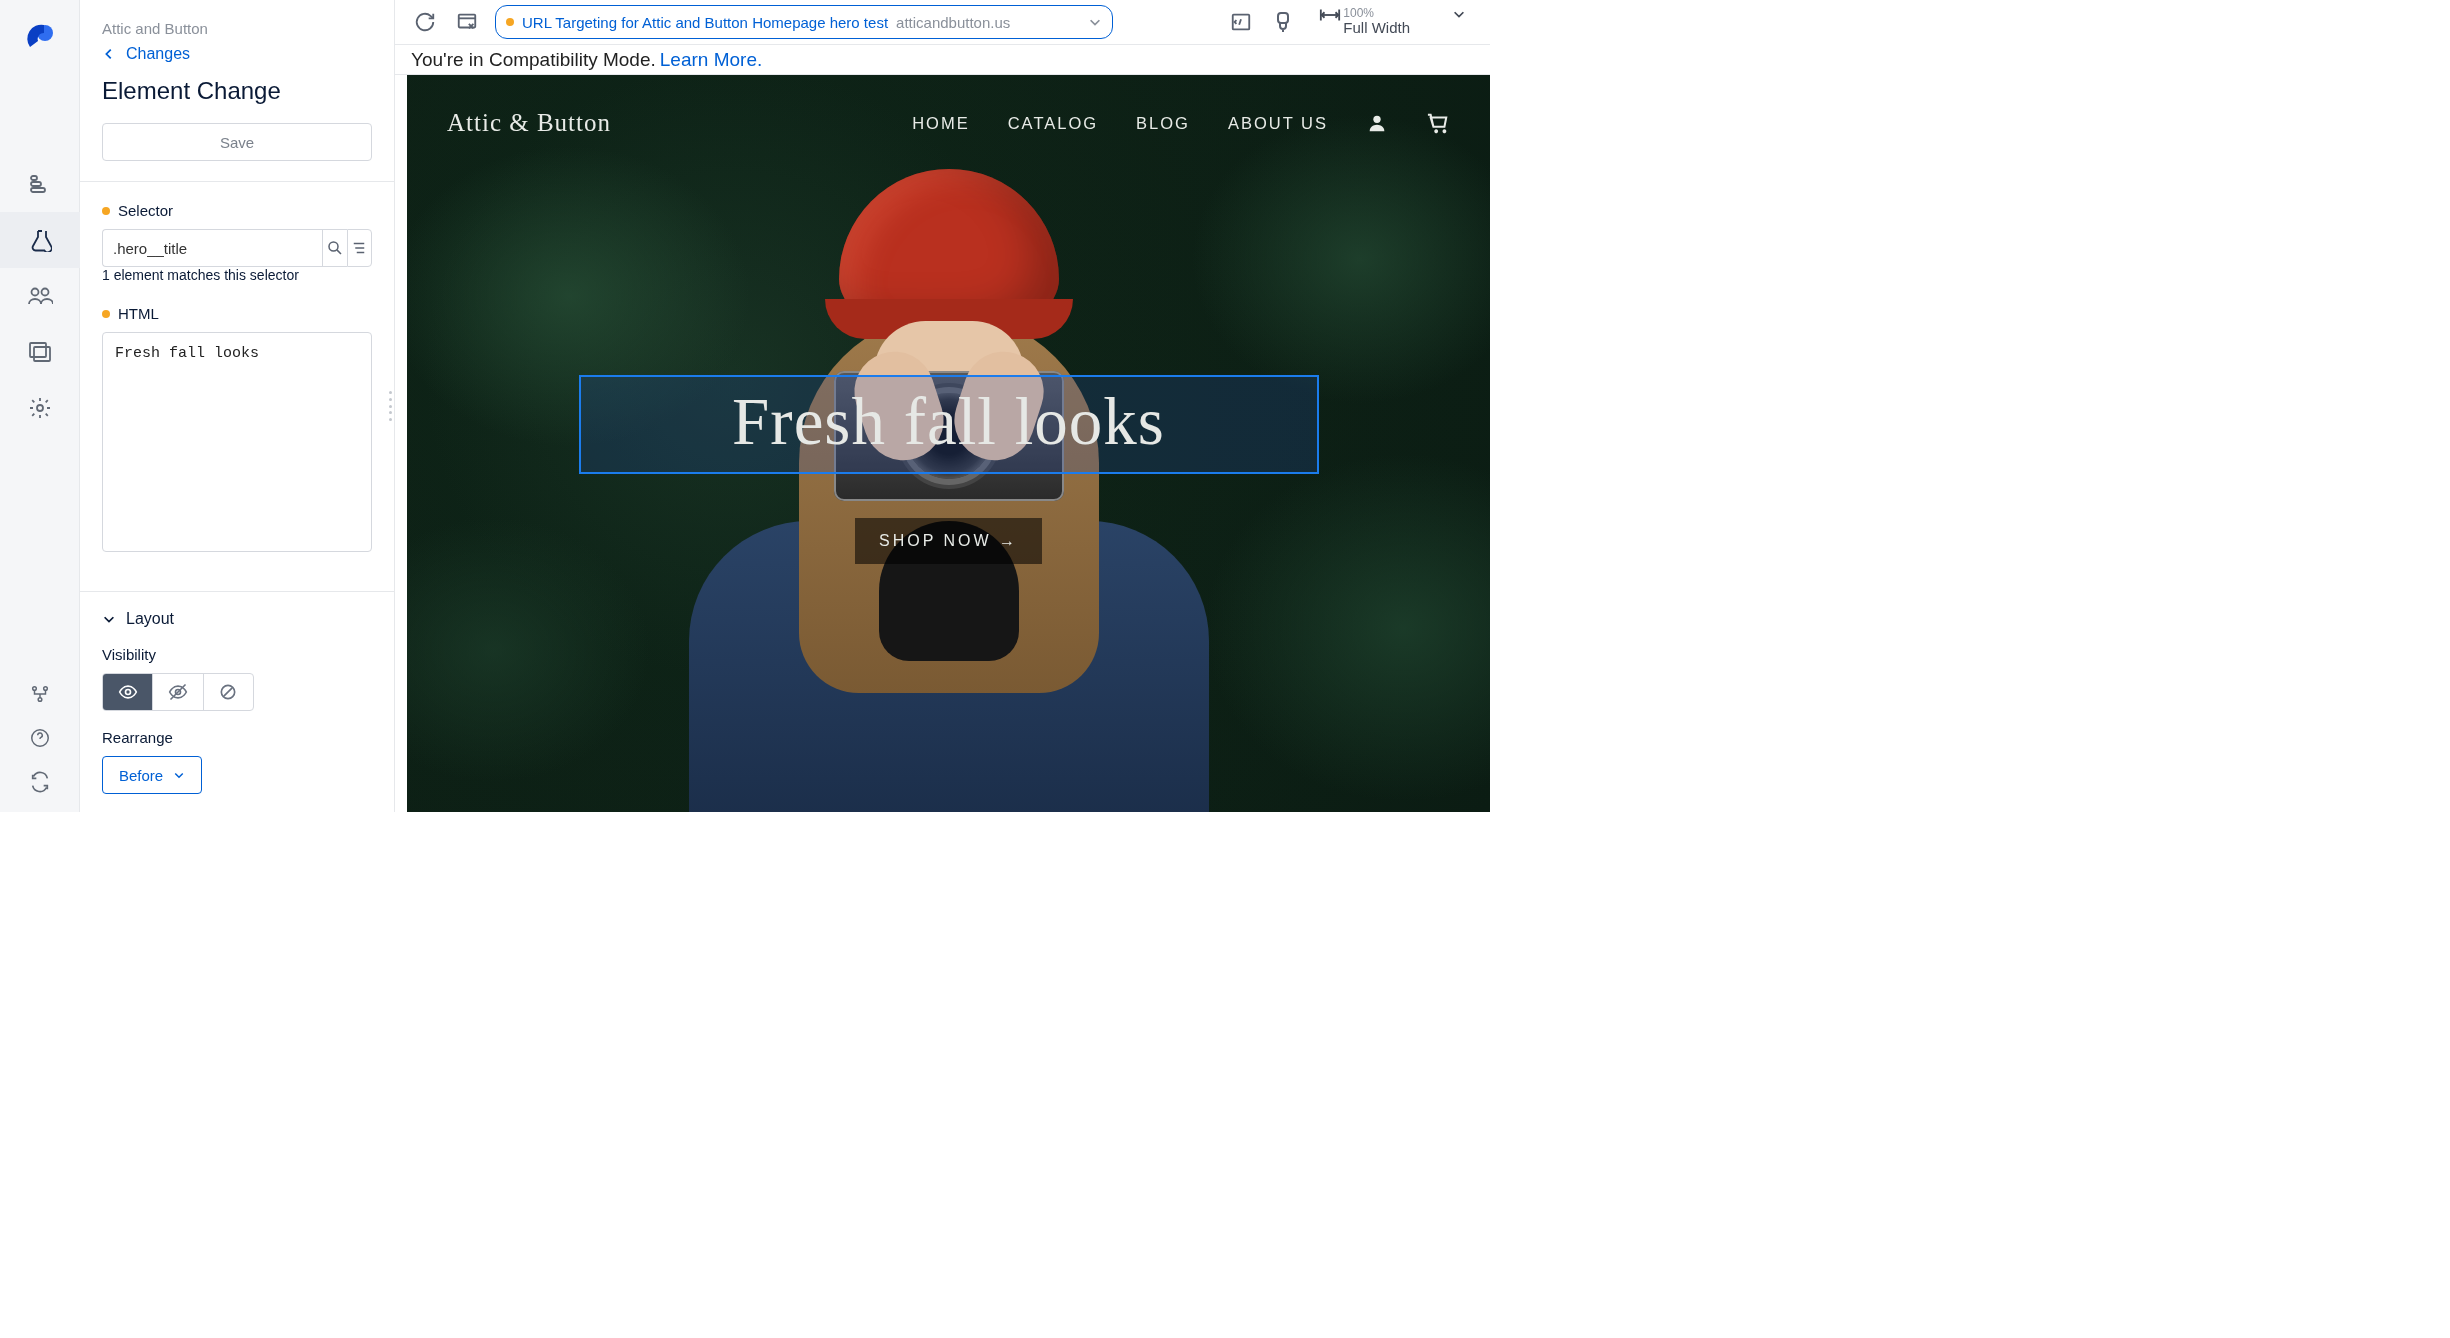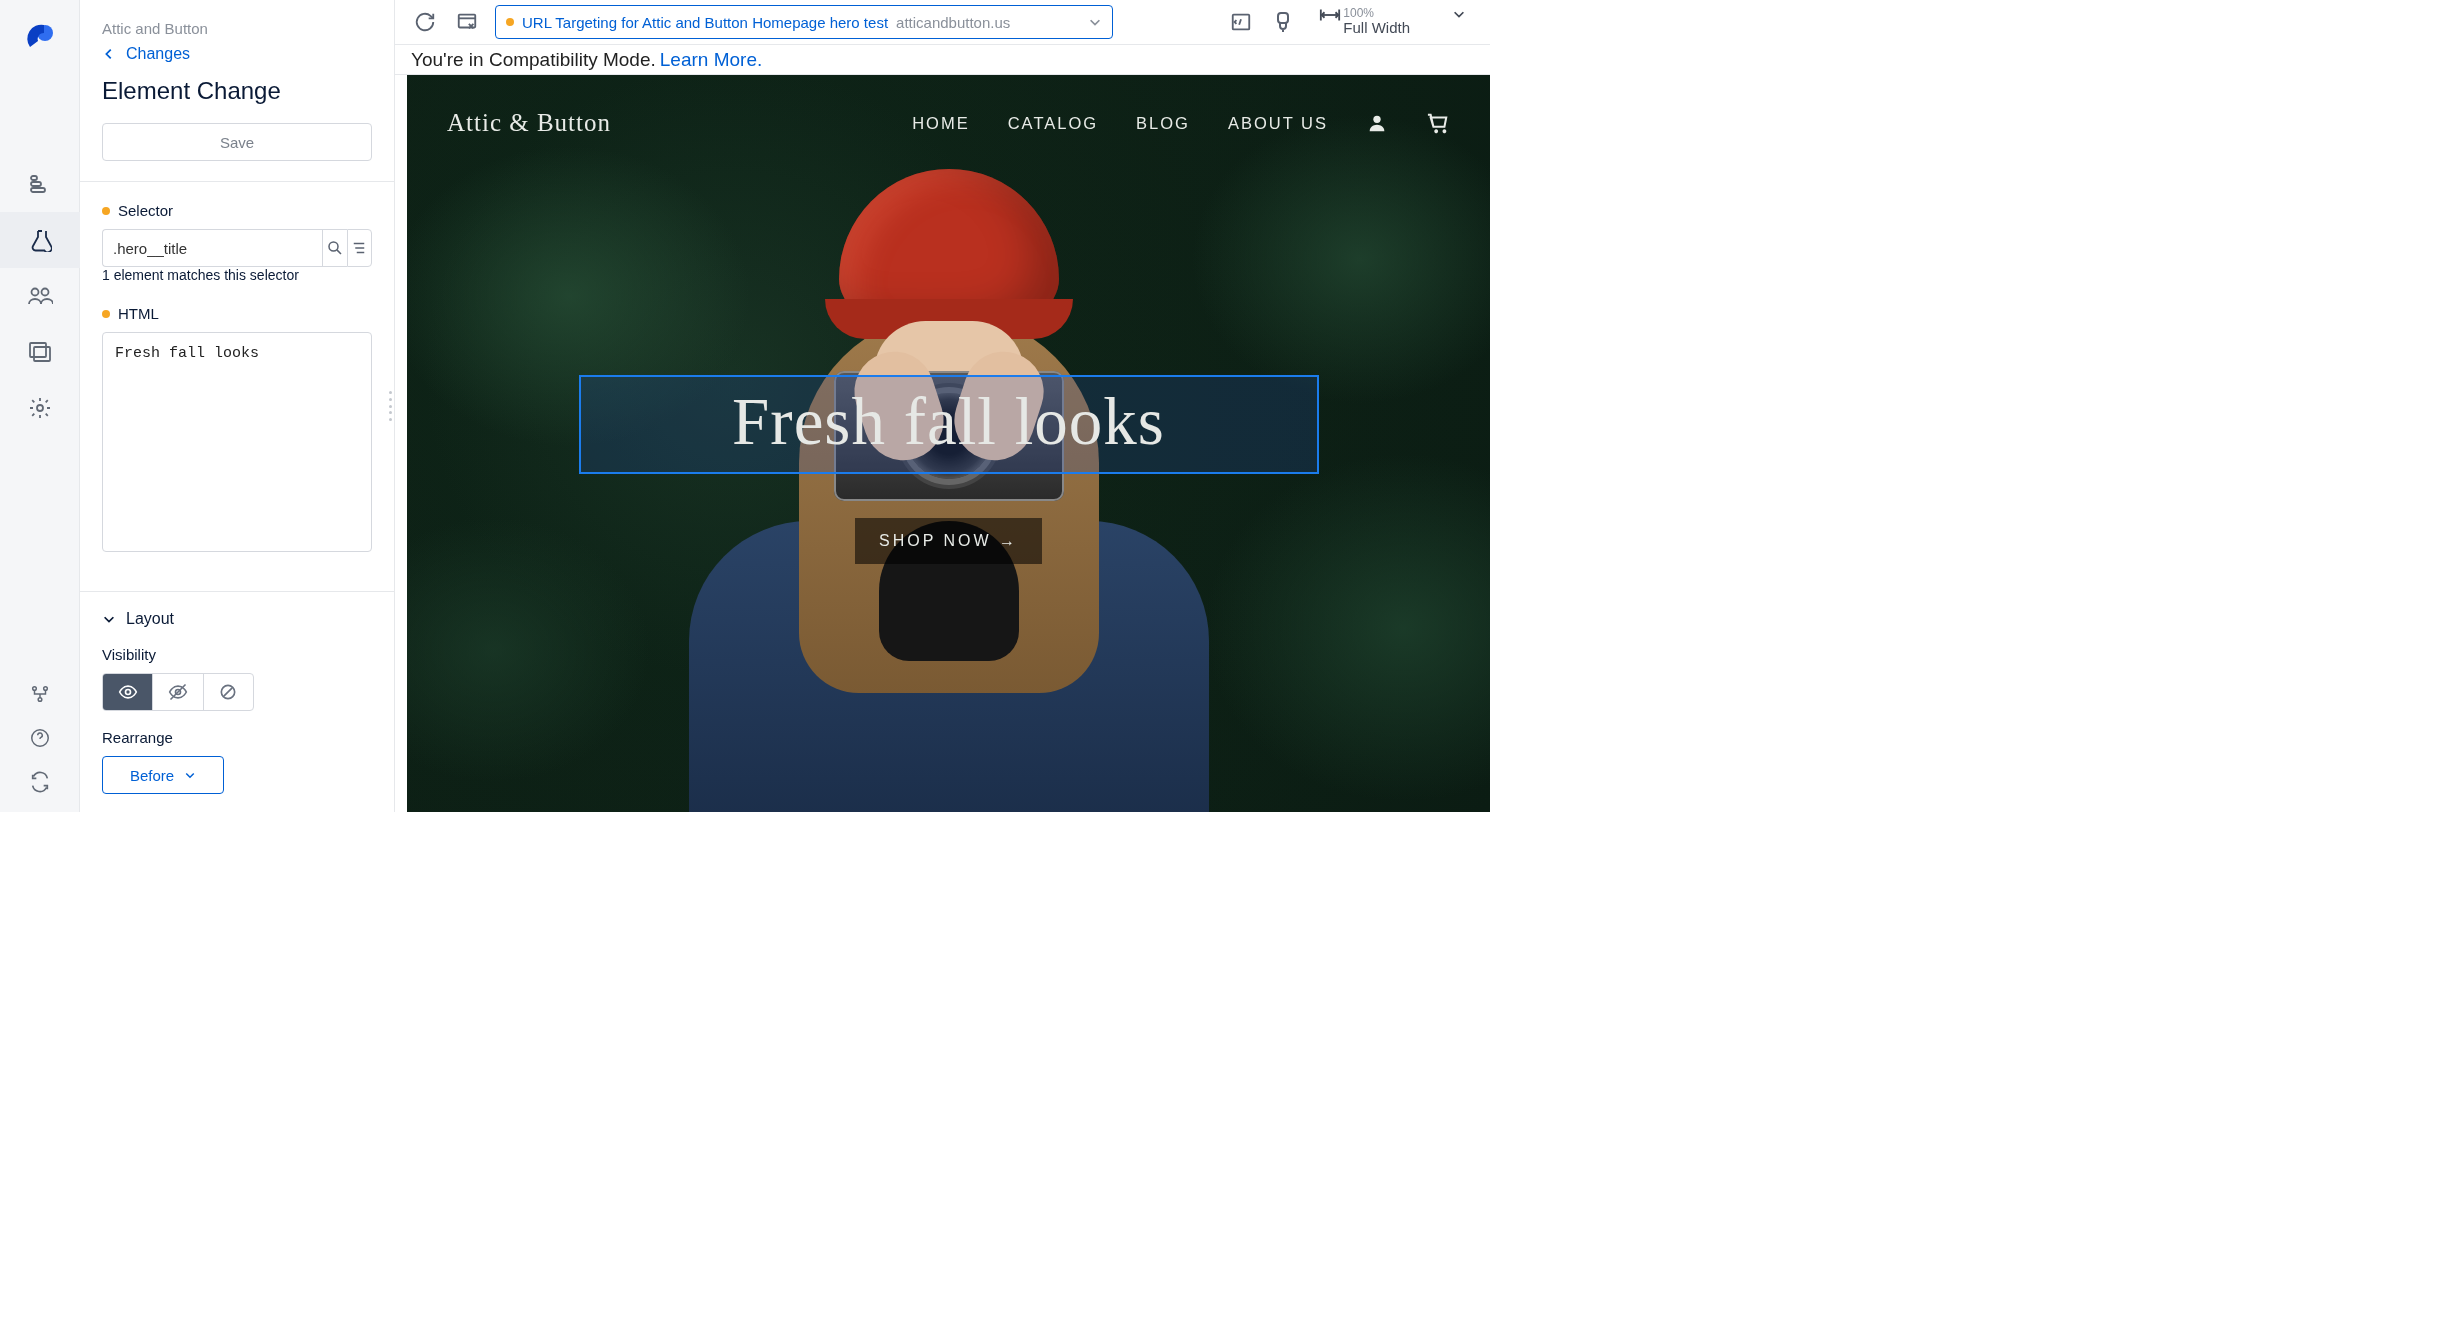--- a/index.html
+++ b/index.html
@@ -37,32 +37,32 @@
 
 .section-hdr { display:flex; align-items:center; gap:10px; padding:18px 22px; border-top:1px solid #e6e8eb; cursor:pointer;margin-top:16px; }
 .section-hdr .chev { width:14px; height:14px; color:#0a1a36; }
 .section-title { font-size:16px; color:#0a1a36; }
 .section-body { padding: 0 22px 18px 22px; }
 .sub-label { font-size:15px; color:#0a1a36; margin-bottom:10px; }
 .seg { display:flex; border:1px solid #d5d8de; border-radius:4px; overflow:hidden; width:152px; height:38px; }
 .seg-btn { flex:1; display:flex; align-items:center; justify-content:center; color:#6a7280; cursor:pointer; border-right:1px solid #d5d8de; }
 .seg-btn:last-child { border-right:none; }
 .seg-btn.on { background:#4a5668; color:#fff; }
-.rearr-btn { display:flex; align-items:center; gap:10px; height:38px; border:1.5px solid #0060d5; border-radius:4px; padding:0 14px; color:#0060d5; font-size:15px; cursor:pointer; width:122px; justify-content:center;}
+.rearr-btn { display:flex; align-items:center; gap:10px; height:38px; border:1.5px solid #0060d5; border-radius:4px; padding:0 14px; color:#0060d5; font-size:15px; cursor:pointer; width:100px; justify-content:center;}
 
 .drag-handle { position:absolute; right:-1px; top:50%; transform:translateY(-50%); width:8px; height:30px; display:flex; flex-direction:column; justify-content:space-between; }
 .drag-handle span { width:3px; height:3px; background:#c3c7ce; border-radius:50%; margin-left:2px; }
 
 
 .main { flex:1; display:flex; flex-direction:column; background:#fff; overflow:hidden;}
 
 
 .toolbar { height:45px; display:flex; align-items:center; padding:0 16px; gap:14px; border-bottom:1px solid #e6e8eb; }
 .tb-btn { width:28px; height:28px; display:flex; align-items:center; justify-content:center; color:#5a6270; cursor:pointer; }
-.url-bar { flex:0 0 618px; height:34px; border:1.5px solid #0060d5; border-radius:4px; display:flex; align-items:center; padding:0 10px; gap:8px; color:#0060d5; font-size:15px; }
+.url-bar { flex:0 0 618px; height:34px; border:1.5px solid #0060d5; border-radius:12px; display:flex; align-items:center; padding:0 10px; gap:8px; color:#0060d5; font-size:15px; }
 .url-bar .dot { background:#f6a623; }
 .url-bar .gray { color:#8a909a; }
 .url-bar .spacer { flex:1; }
 .url-bar .chev { color:#8a909a; }
 .tb-right { margin-left:auto; display:flex; align-items:center; gap:14px; }
 .viewport-sel { display:flex; gap:2px; color:#434a56; cursor:pointer; padding:0 8px;}
 .viewport-sel .small { font-size:12px; color:#8a909a; line-height:1; }
 .viewport-sel .big { font-size:15px; line-height:1.2; }
 
 

